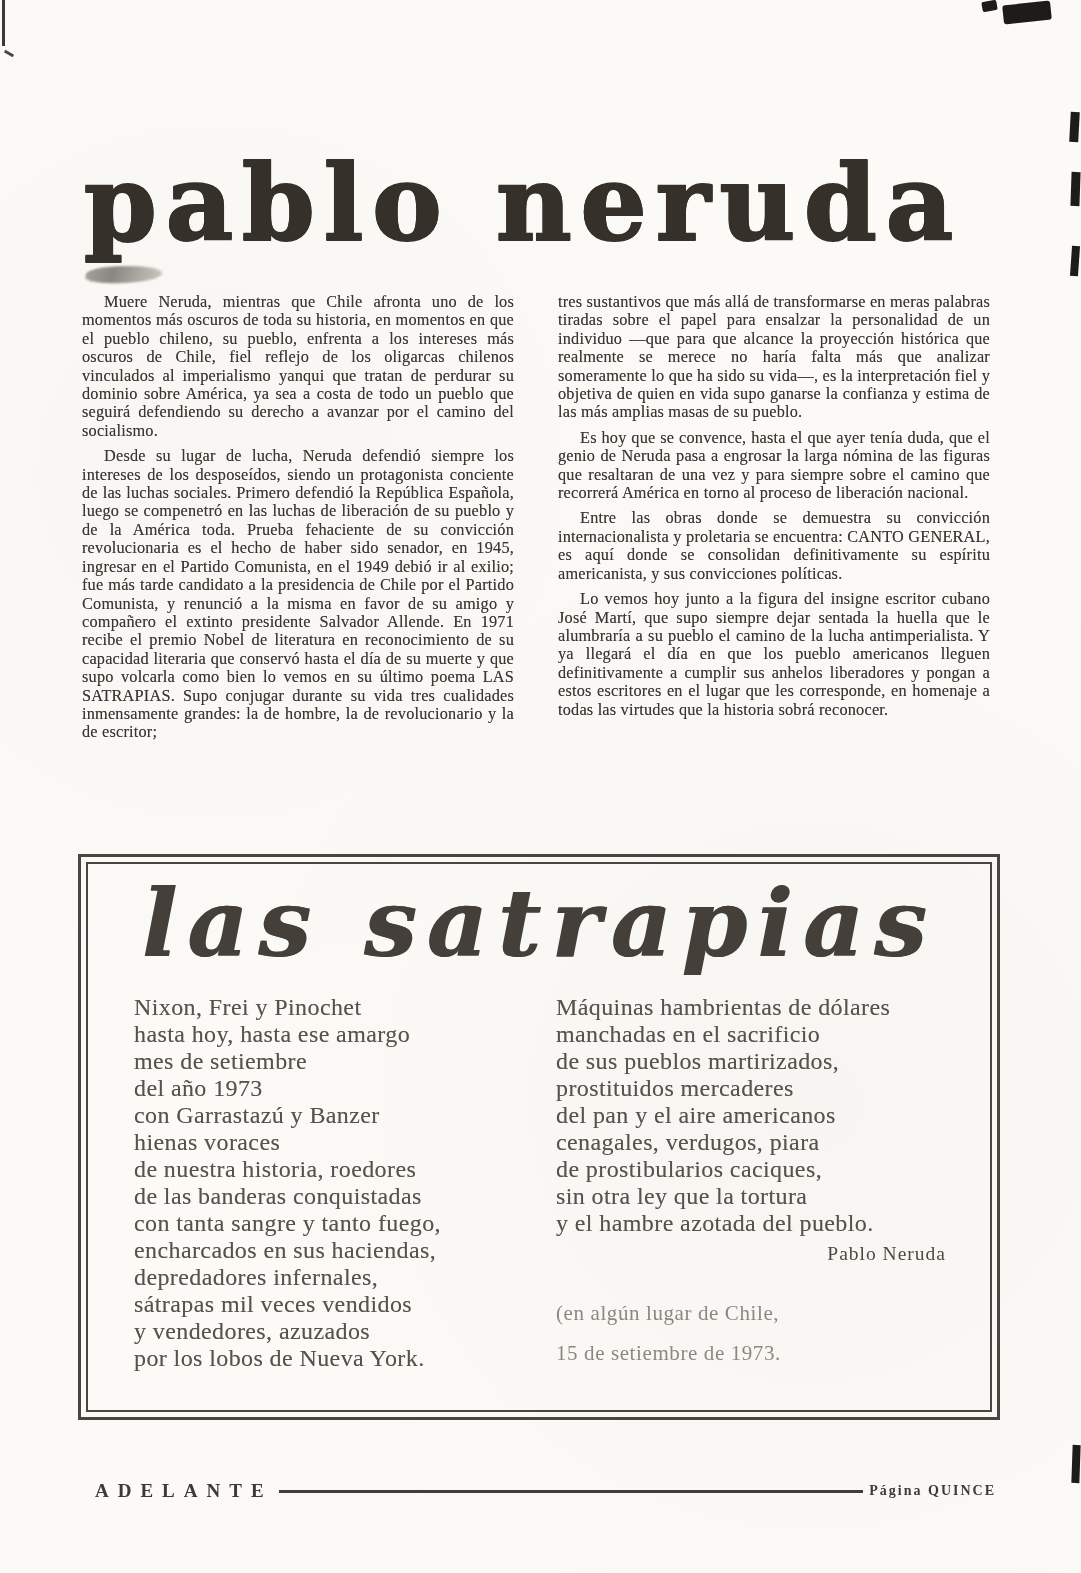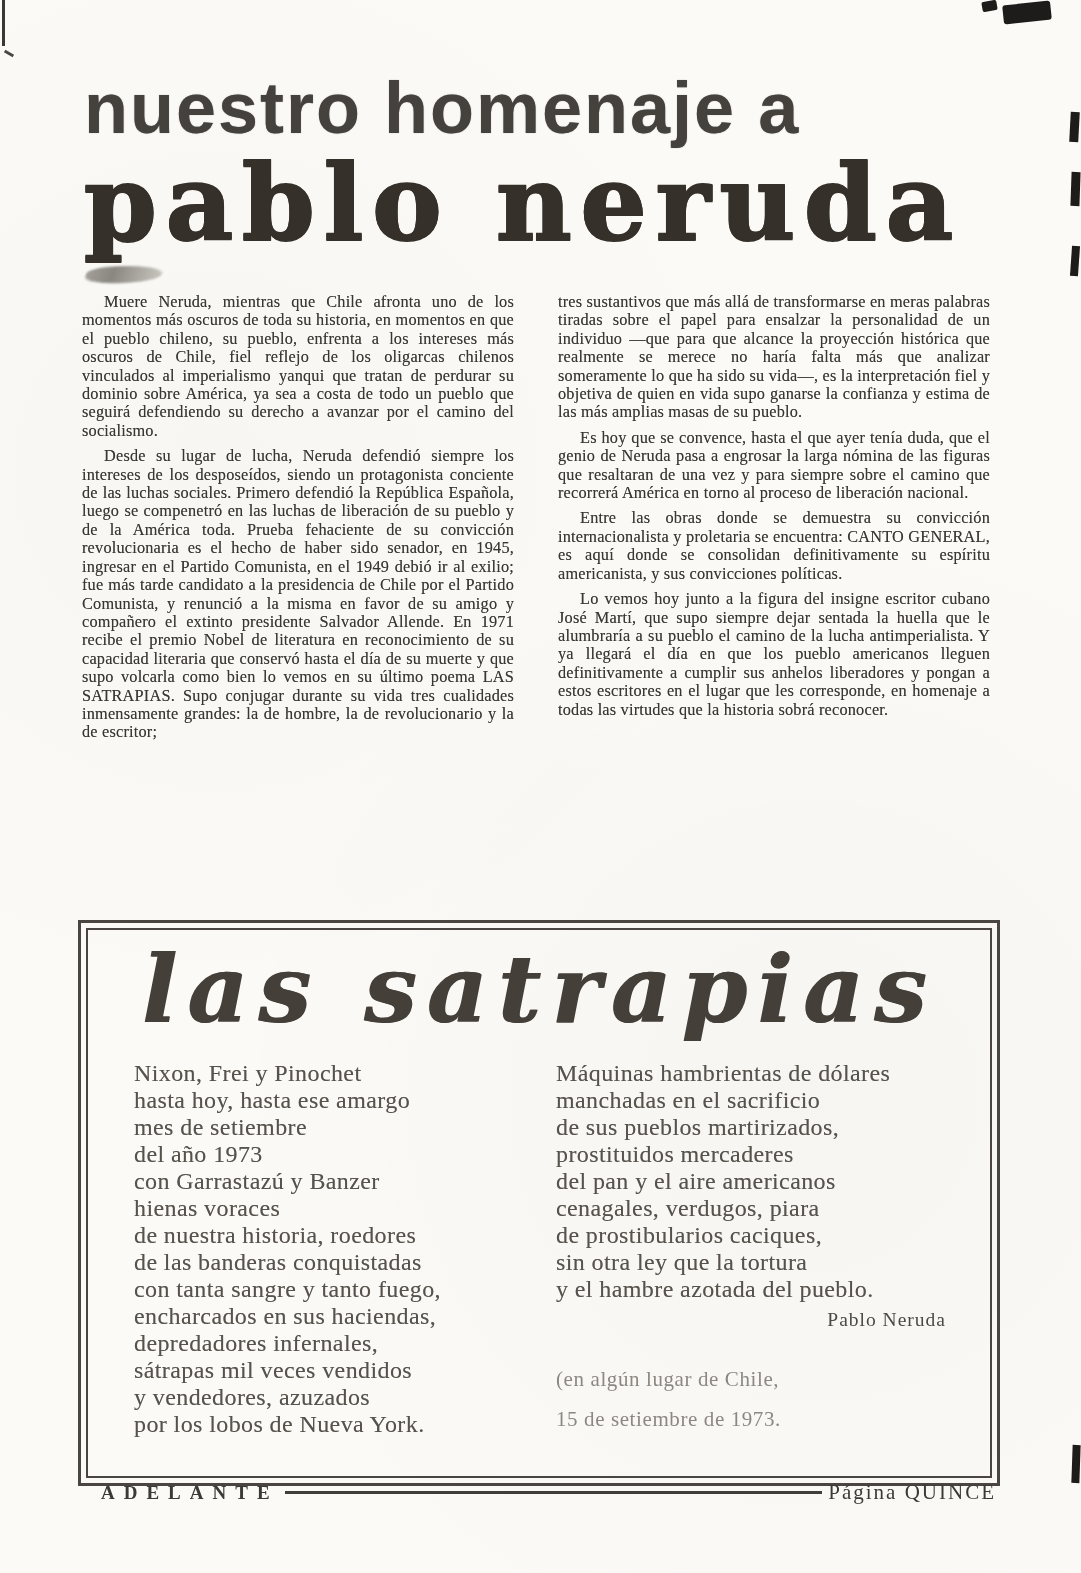--- a/index.html
+++ b/index.html
@@ -79,21 +79,21 @@
     text-align: justify;
     letter-spacing: 0.2px;
     color: #3a3631;
     text-shadow: 0 0 .4px rgba(45,42,38,.5);
   }
   .col p.indent { text-indent: 22px; }
 
   
   .poem-box {
     position: absolute;
-    left: 78px; top: 920px;
+    left: 78px; top: 854px;
     width: 922px; height: 566px;
     box-sizing: border-box;
     border: 3px solid #4a4540;
     padding: 5px;
     background: transparent;
   }
   .poem-box-inner {
     box-sizing: border-box;
     width: 100%; height: 100%;
     border: 2px solid #4a4540;
@@ -138,61 +138,60 @@
     white-space: pre-line;
     font-size: 21px;
     line-height: 40px;
     color: #8d8781;
     letter-spacing: 0.6px;
   }
 
   
   .footer {
     position: absolute;
-    left: 101px; right: 85px; top: 1480px;
+    left: 95px; right: 85px; top: 1480px;
     display: flex;
     align-items: center;
   }
   .footer-title {
     font-weight: 700;
     font-size: 19px;
     letter-spacing: 9px;
     color: #3d3935;
     white-space: nowrap;
   }
   .footer-rule {
     flex: 1;
     border-top: 3px solid #413d39;
     margin: 0 6px;
     height: 0;
   }
   .footer-page {
-    font-weight: 400;
-    font-size: 21px;
+    font-weight: 700;
+    font-size: 14px;
     letter-spacing: 2px;
     color: #3d3935;
     white-space: nowrap;
   }
 </style>
 </head>
 <body>
 
 <div class="page">
 
   <div class="artifact a-corner-blob"></div>
   <div class="artifact a-corner-blob2"></div>
   <div class="artifact a-edge-1"></div>
   <div class="artifact a-edge-2"></div>
   <div class="artifact a-edge-3"></div>
   <div class="artifact a-edge-4"></div>
   <div class="artifact a-left-line"></div>
   <div class="artifact a-left-tick"></div>
   <div class="artifact a-smudge"></div>
 
-  <div class="kicker">nuestro homenaje a</div>
   <div class="big-title">pablo neruda</div>
 
   <div class="article">
     <div class="col">
       <p class="indent">Muere Neruda, mientras que Chile afronta uno de los momentos más oscuros de toda su historia, en momentos en que el pueblo chileno, su pueblo, enfrenta a los intereses más oscuros de Chile, fiel reflejo de los oligarcas chilenos vinculados al imperialismo yanqui que tratan de perdurar su dominio sobre América, ya sea a costa de todo un pueblo que seguirá defendiendo su derecho a avanzar por el camino del socialismo.</p>
       <p class="indent">Desde su lugar de lucha, Neruda defendió siempre los intereses de los desposeídos, siendo un protagonista conciente de las luchas sociales. Primero defendió la República Española, luego se compenetró en las luchas de liberación de su pueblo y de la América toda. Prueba fehaciente de su convicción revolucionaria es el hecho de haber sido senador, en 1945, ingresar en el Partido Comunista, en el 1949 debió ir al exilio; fue más tarde candidato a la presidencia de Chile por el Partido Comunista, y renunció a la misma en favor de su amigo y compañero el extinto presidente Salvador Allende. En 1971 recibe el premio Nobel de literatura en reconocimiento de su capacidad literaria que conservó hasta el día de su muerte y que supo volcarla como bien lo vemos en su último poema LAS SATRAPIAS. Supo conjugar durante su vida tres cualidades inmensamente grandes: la de hombre, la de revolucionario y la de escritor;</p>
     </div>
     <div class="col">
       <p>tres sustantivos que más allá de transformarse en meras palabras tiradas sobre el papel para ensalzar la personalidad de un individuo —que para que alcance la proyección histórica que realmente se merece no haría falta más que analizar someramente lo que ha sido su vida—, es la interpretación fiel y objetiva de quien en vida supo ganarse la confianza y estima de las más amplias masas de su pueblo.</p>
       <p class="indent">Es hoy que se convence, hasta el que ayer tenía duda, que el genio de Neruda pasa a engrosar la larga nómina de las figuras que resaltaran de una vez y para siempre sobre el camino que recorrerá América en torno al proceso de liberación nacional.</p>

